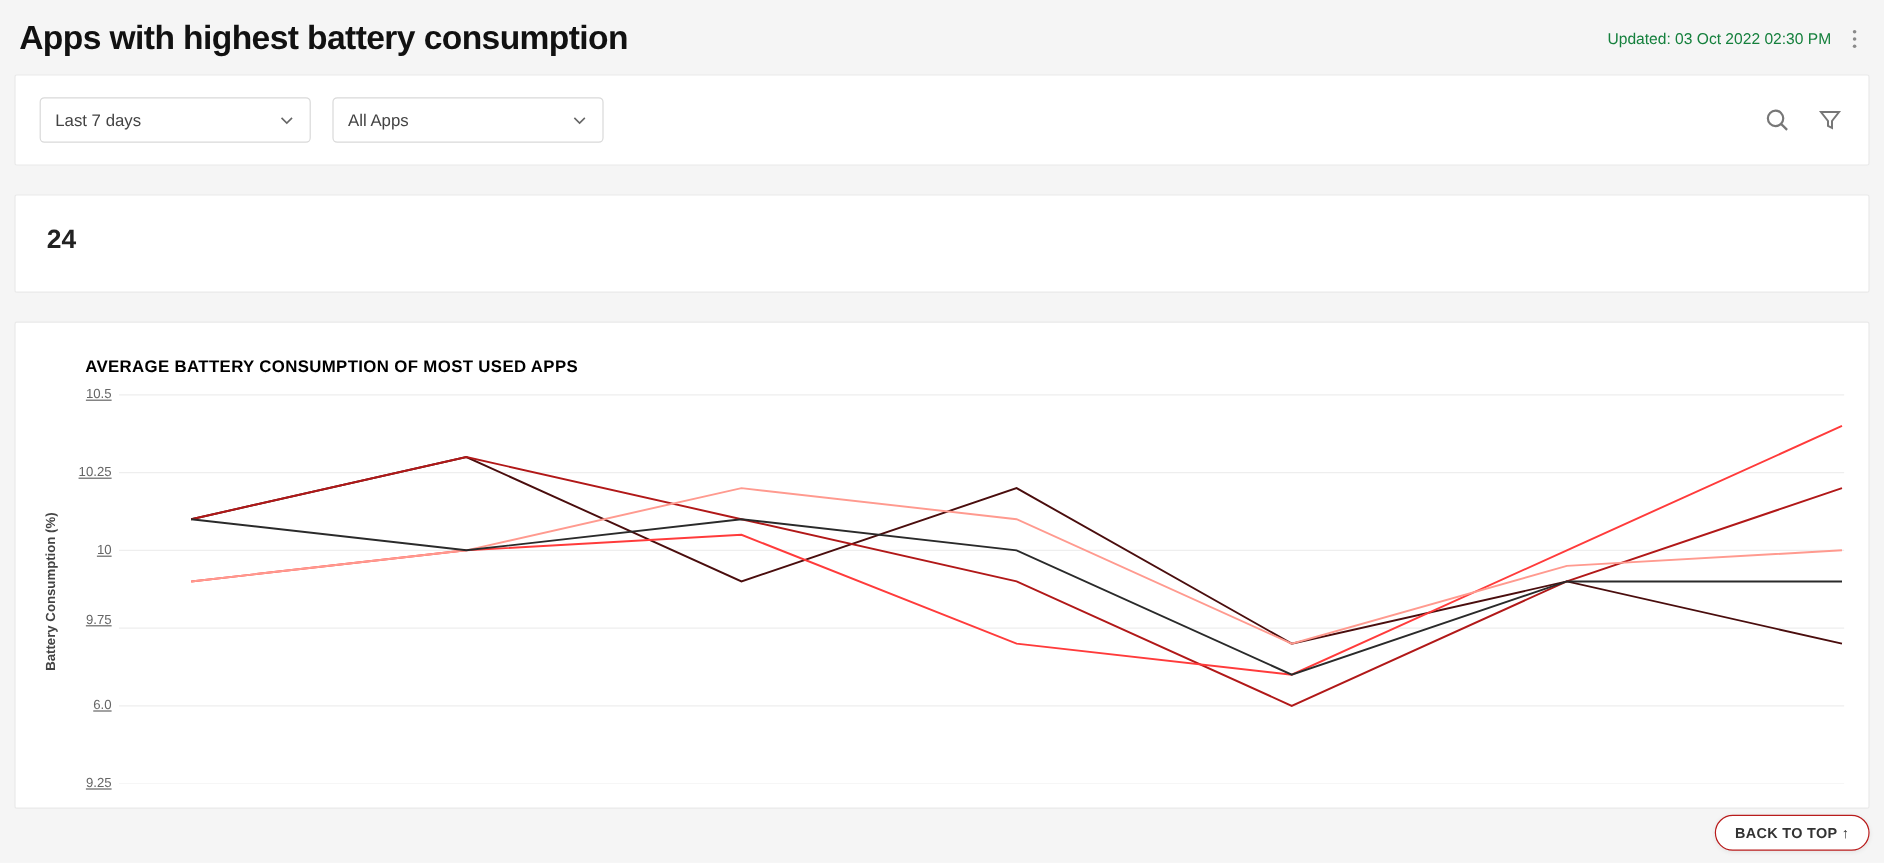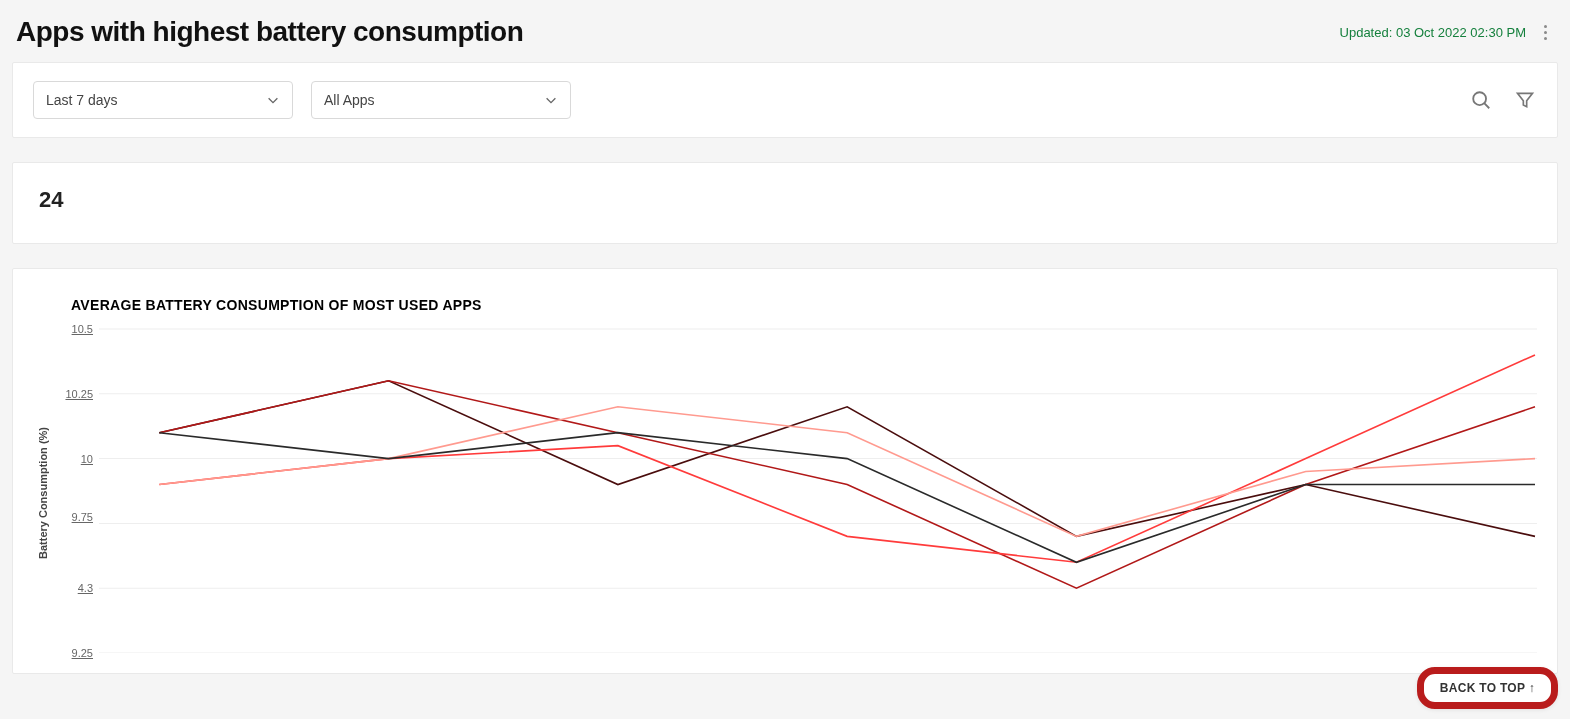--- a/index.html
+++ b/index.html
@@ -11,21 +11,21 @@
   .spacer { flex: 1; }
   .updated { font-size: 13px; color: #15803d; margin-right: 10px; }
   .kebab { width: 18px; height: 28px; display: flex; flex-direction: column; justify-content: center; align-items: center; cursor: pointer; gap: 3px; }
   .kebab .dot { width: 3px; height: 3px; border-radius: 50%; background: #8a8a8a; }
 
   .card { background: #fff; border: 1px solid #e9e9e9; border-radius: 2px; margin-bottom: 24px; }
 
   .filter-bar { display: flex; align-items: center; padding: 18px 20px; gap: 18px; }
 
   .dropdown { display: flex; align-items: center; justify-content: space-between; height: 38px; border: 1px solid #d9d9d9; border-radius: 4px; padding: 0 12px; font-size: 14px; color: #444; cursor: pointer; background: #fff; }
-  .dropdown.wide { width: 260px; }
+  .dropdown.wide { width: 226px; }
   .chev { width: 14px; height: 14px; }
   .chev svg { stroke: #666; }
 
   .searchbox { display: flex; align-items: center; height: 38px; width: 264px; border: 1px solid #d9d9d9; border-radius: 4px; padding: 0 12px; gap: 10px; background: #fff; cursor: text; }
   .searchbox svg { stroke: #555; }
   .searchbox span { font-size: 14px; color: #555; }
 
   .right-icons { display: flex; align-items: center; gap: 20px; margin-left: auto; }
   .icon-btn { width: 24px; height: 24px; display: flex; align-items: center; justify-content: center; cursor: pointer; }
   .icon-btn svg { stroke: #777; }
@@ -38,21 +38,21 @@
   .chart-title { font-size: 14px; font-weight: 700; letter-spacing: 0.3px; color: #000000; margin-left: 38px; margin-bottom: 10px; }
   .chart-wrap { display: flex; width: 100%; height: 340px; }
 
   .ylabel-col { width: 20px; display: flex; align-items: center; justify-content: center; }
   .ylabel { transform: rotate(-90deg); white-space: nowrap; font-size: 11px; font-weight: 700; color: #444; }
   .ticks-col { width: 46px; position: relative; }
   .tick { position: absolute; right: 6px; font-size: 11px; color: #666; transform: translateY(-50%); text-decoration: underline; }
   .plot-col { flex: 1; position: relative; }
   .plot-col svg { display: block; }
 
-  .backtop { position: absolute; right: 12px; bottom: 10px; background: #fff; border: 7px solid #b91c1c; border-radius: 18px; padding: 7px 16px; font-size: 12px; font-weight: 700; letter-spacing: 0.3px; color: #333; cursor: pointer; box-shadow: 0 1px 4px rgba(0,0,0,0.08); }
+  .backtop { position: absolute; right: 12px; bottom: 10px; background: #fff; border: 1px solid #b91c1c; border-radius: 18px; padding: 7px 16px; font-size: 12px; font-weight: 700; letter-spacing: 0.3px; color: #333; cursor: pointer; box-shadow: 0 1px 4px rgba(0,0,0,0.08); }
 </style>
 </head>
 <body>
 
 <div class="header-row">
   <h1 class="page-title">Apps with highest battery consumption</h1>
   <div class="spacer"></div>
   <div class="updated">Updated: 03 Oct 2022 02:30 PM</div>
   <div class="kebab">
     <div class="dot"></div>
@@ -109,21 +109,21 @@
 
   <div class="chart-wrap">
     <div class="ylabel-col">
       <div class="ylabel">Battery Consumption (%)</div>
     </div>
     <div class="ticks-col" id="ticks">
         <div class="tick" style="top: 6px;">10.5</div>
         <div class="tick" style="top: 70.8px;">10.25</div>
         <div class="tick" style="top: 135.6px;">10</div>
         <div class="tick" style="top: 194px;">9.75</div>
-        <div class="tick" style="top: 265.2px;">4.3</div>
+        <div class="tick" style="top: 265.2px;">6.0</div>
         <div class="tick" style="top: 330px;">9.25</div>
       </div>
     <div class="plot-col">
       <svg id="plot" width="100%" preserveAspectRatio="none" viewBox="0 0 1430 330" height="330">
           <line x1="0" y1="6" x2="1430" y2="6" stroke="#eeeeee" stroke-width="1"></line>
           <line x1="0" y1="70.8" x2="1430" y2="70.8" stroke="#eeeeee" stroke-width="1"></line>
           <line x1="0" y1="135.6" x2="1430" y2="135.6" stroke="#eeeeee" stroke-width="1"></line>
           <line x1="0" y1="200.4" x2="1430" y2="200.4" stroke="#eeeeee" stroke-width="1"></line>
           <line x1="0" y1="265.2" x2="1430" y2="265.2" stroke="#eeeeee" stroke-width="1"></line>
           <line x1="0" y1="330" x2="1430" y2="330" stroke="#eeeeee" stroke-width="1"></line>

